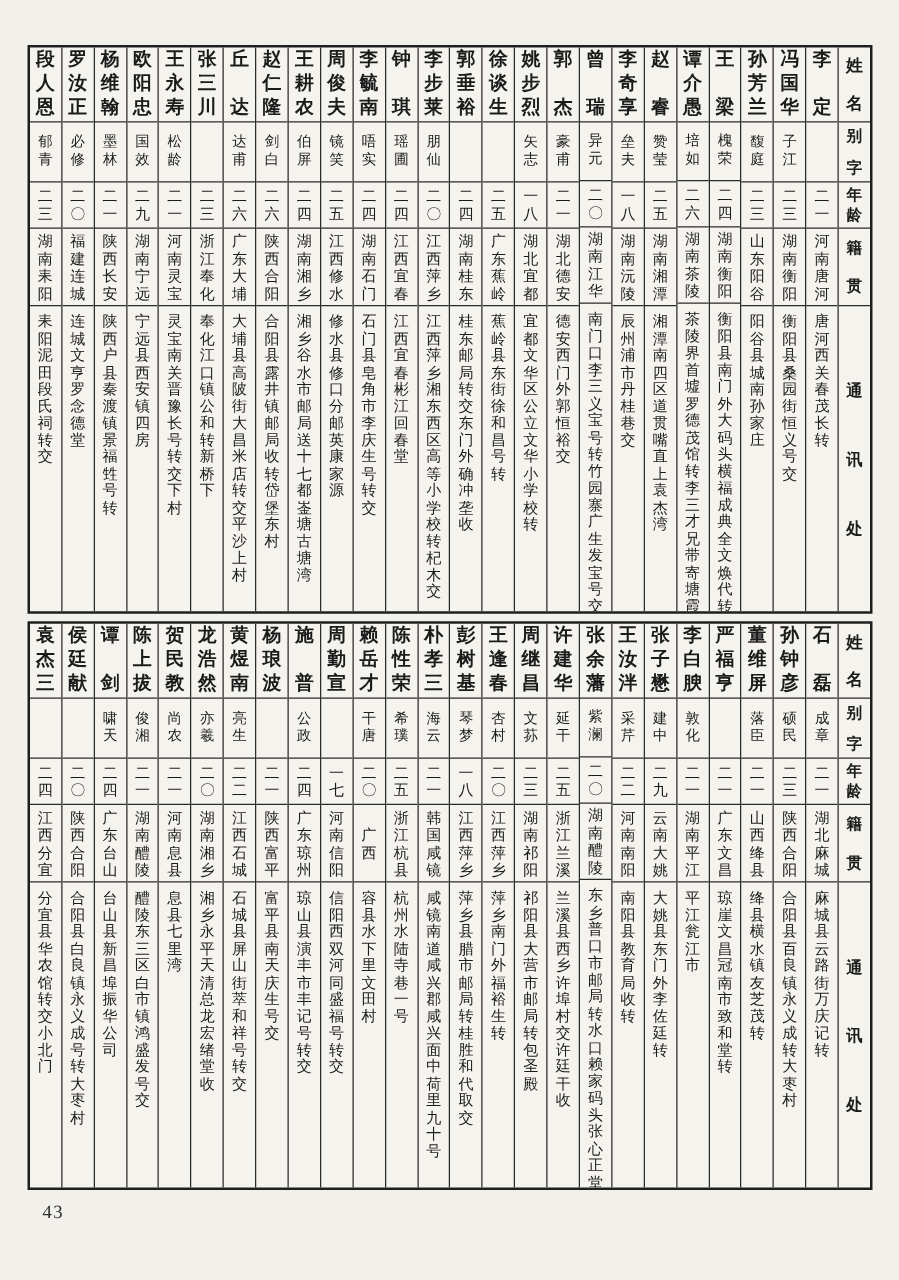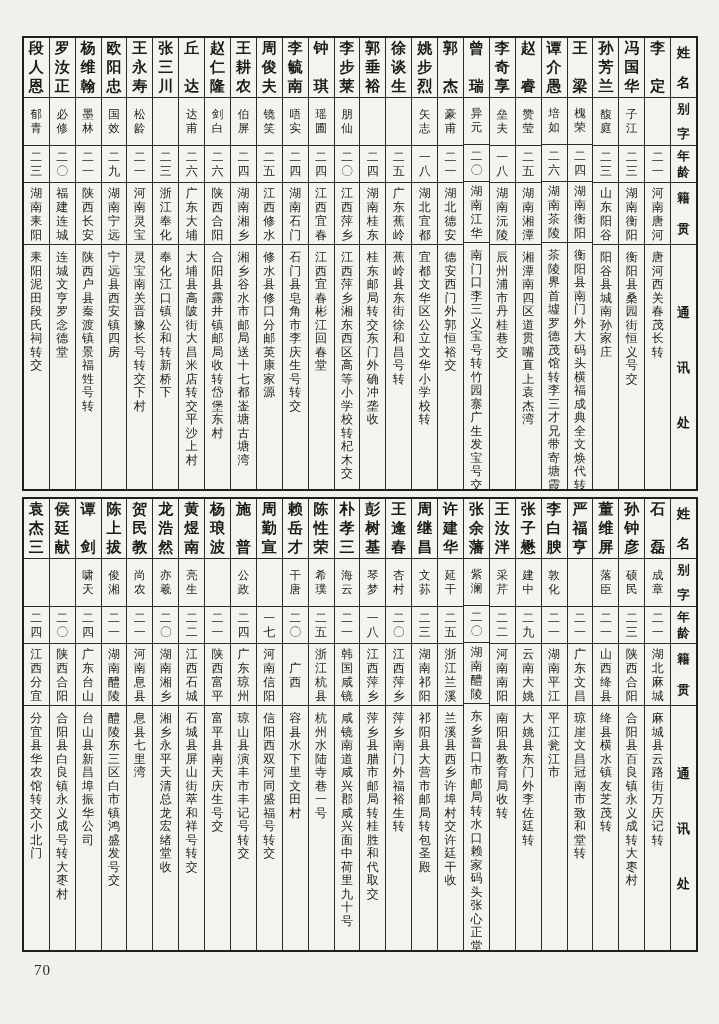--- a/index.html
+++ b/index.html
@@ -1875,14 +1875,14 @@
           <span>馆</span>
           <span>转</span>
           <span>交</span>
           <span>小</span>
           <span>北</span>
           <span>门</span>
         </div>
       </div>
     </div>
 
-  <div class="page-number">70</div>
+  <div class="page-number">43</div>
 </div>
 
 </body></html>

